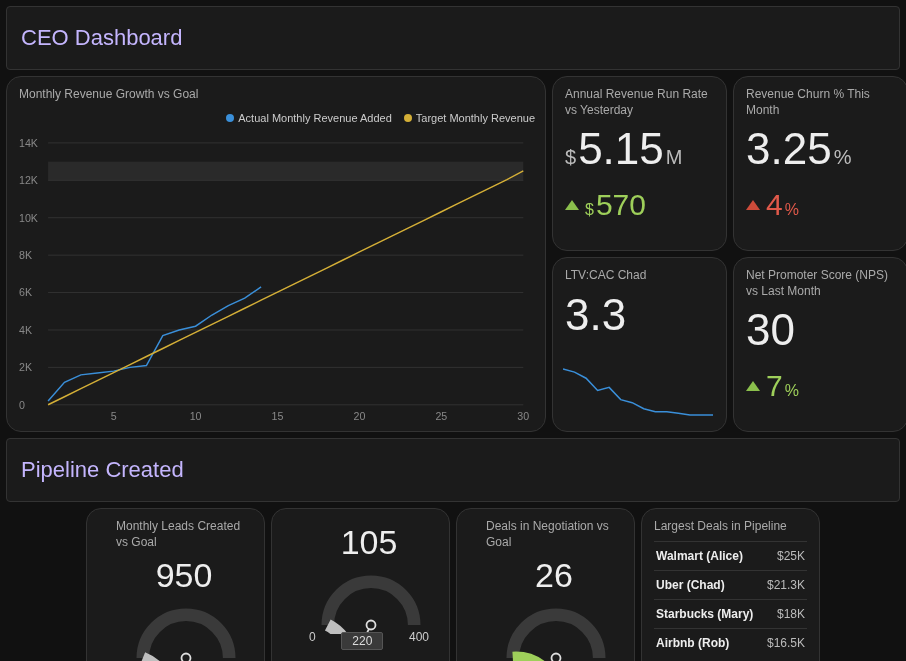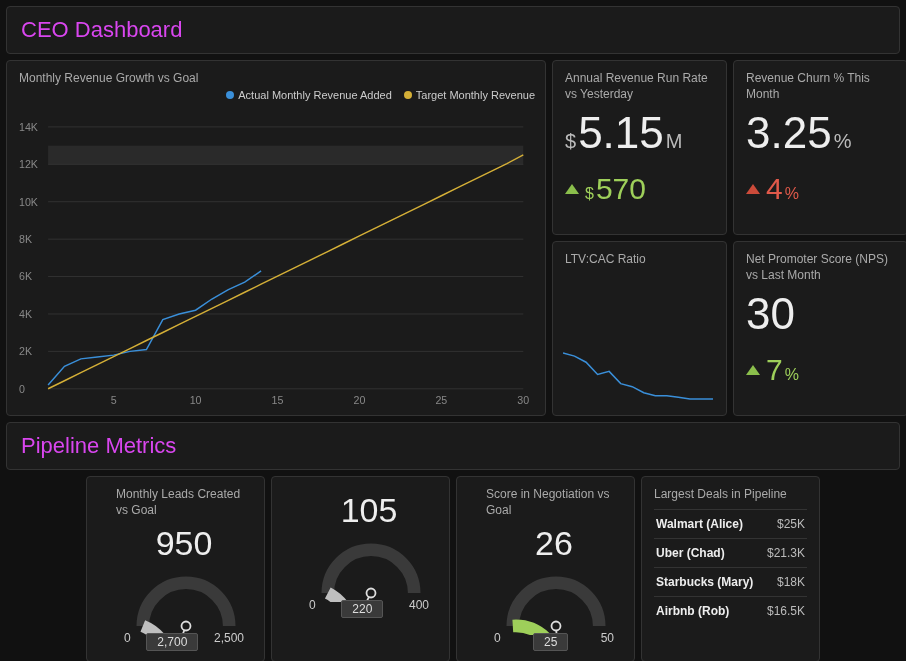--- a/index.html
+++ b/index.html
@@ -10,37 +10,37 @@
     font-size: 13px;
     width: 906px;
     height: 661px;
     overflow: hidden;
     padding: 6px;
   }
   .section-title {
     background: #1b1b1b;
     border: 1px solid #333;
     border-radius: 4px;
-    padding: 10px 14px;
+    padding: 18px 14px;
     font-size: 22px;
     font-weight: 400;
-    color: #d946ef;
+    color: #c4b5fd;
     margin-bottom: 6px;
   }
   .grid-top {
     display: grid;
     grid-template-columns: 540px 175px 175px;
     grid-template-rows: 175px 175px;
     gap: 6px;
     margin-bottom: 6px;
   }
   .card {
     background: #1b1b1b;
     border: 1px solid #333;
-    border-radius: 4px;
+    border-radius: 15px;
     padding: 10px 12px;
     position: relative;
     overflow: hidden;
   }
   .card-title {
     font-size: 12px;
     color: #aaa;
     line-height: 1.3;
     margin-bottom: 6px;
   }
@@ -71,21 +71,21 @@
   .tri-up-green { border-bottom: 10px solid #8bbf4c; }
   .tri-up-red { border-bottom: 10px solid #cc4b3a; }
   .delta .d-prefix { font-size: 16px; margin-right: 2px; }
   .delta .d-suffix { font-size: 16px; margin-left: 2px; }
   .delta.green { color: #9ecf5a; }
   .delta.red { color: #e0594a; }
   .sparkline { position:absolute; bottom:10px; left:10px; right:10px; height:55px; }
 
   
   .chart-area { position: relative; width: 100%; height: 320px; }
-  .legend { position:absolute; top:28px; right:10px; font-size:11px; display:flex; gap:12px; }
+  .legend { position:absolute; top:35px; right:10px; font-size:11px; display:flex; gap:12px; }
   .legend-item { display:flex; align-items:center; gap:4px; color:#ccc;}
   .dot { width:8px; height:8px; border-radius:50%; }
 
   
   .grid-bottom {
     display: grid;
     grid-template-columns: repeat(4, 1fr);
     gap: 6px;
     padding: 0 80px;
   }
@@ -190,41 +190,44 @@
       <span class="suffix">%</span>
     </div>
     <div class="delta red">
       <span class="tri tri-up-red"></span>
       <span>4</span>
       <span class="d-suffix">%</span>
     </div>
   </div>
 
   <div class="card">
-    <div class="card-title">LTV:CAC Ratio</div>
+    <div class="card-title">LTV:CAC Chad</div>
+    <div class="big-value">
+      <span>3.3</span>
+    </div>
     <svg id="sparkline" class="sparkline" viewBox="0 0 150 55" preserveAspectRatio="none">
         <path d="M0 3.055555555555543 L11.538461538461538 6.1111111111111 L23.076923076923077 12.222222222222207 L34.61538461538462 24.444444444444443 L46.15384615384615 21.38888888888888 L57.69230769230769 33.6111111111111 L69.23076923076924 36.66666666666666 L80.76923076923076 42.777777777777764 L92.3076923076923 45.83333333333333 L103.84615384615384 45.83333333333333 L115.38461538461539 47.361111111111114 L126.92307692307692 48.888888888888886 L138.46153846153848 48.888888888888886 L150 48.888888888888886 " fill="none" stroke="#3a8fd9" stroke-width="1.5"></path>
       </svg>
   </div>
 
   <div class="card">
     <div class="card-title">Net Promoter Score (NPS) vs Last Month</div>
     <div class="big-value">
       <span>30</span>
     </div>
     <div class="delta green">
       <span class="tri tri-up-green"></span>
       <span>7</span>
       <span class="d-suffix">%</span>
     </div>
   </div>
 
 </div>
 
-<div class="section-title">Pipeline Metrics</div>
+<div class="section-title">Pipeline Created</div>
 
 <div class="grid-bottom">
 
   <div class="card gauge-card">
     <div class="card-title" style="text-align:left">Monthly Leads Created vs Goal</div>
     <div class="gauge-big">950</div>
     <svg class="gauge-svg" id="g1" width="140" height="72" viewBox="0 0 140 80">
         <path d="M 22 70 A 48 48 0 0 1 118 70" fill="none" stroke="#3a3a3a" stroke-width="14"></path>
         <path d="M 22 70 A 48 48 0 0 1 52.33002147113545 114.62927132263607" fill="none" stroke="#bfbfbf" stroke-width="14"></path>
         <line x1="70" y1="70" x2="53.80251968187417" y2="110.91016537908305" stroke="#ddd" stroke-width="2"></line>
@@ -246,21 +249,21 @@
         <circle cx="70" cy="70" r="5" fill="#1b1b1b" stroke="#ddd" stroke-width="2"></circle>
       </svg>
     <div class="gauge-labels">
       <span>0</span>
       <span class="gauge-goal">220</span>
       <span>400</span>
     </div>
   </div>
 
   <div class="card gauge-card">
-    <div class="card-title" style="text-align:left">Score in Negotiation vs Goal</div>
+    <div class="card-title" style="text-align:left">Deals in Negotiation vs Goal</div>
     <div class="gauge-big">26</div>
     <svg class="gauge-svg" id="g3" width="140" height="72" viewBox="0 0 140 80">
         <path d="M 22 70 A 48 48 0 0 1 118 70" fill="none" stroke="#3a3a3a" stroke-width="14"></path>
         <path d="M 22 70 A 48 48 0 0 1 73.01394493740705 117.90528296455703" fill="none" stroke="#9ecf5a" stroke-width="14"></path>
         <line x1="70" y1="70" x2="72.7627828592898" y2="113.91317605084396" stroke="#ddd" stroke-width="2"></line>
         <circle cx="70" cy="70" r="5" fill="#1b1b1b" stroke="#ddd" stroke-width="2"></circle>
       </svg>
     <div class="gauge-labels">
       <span>0</span>
       <span class="gauge-goal">25</span>

